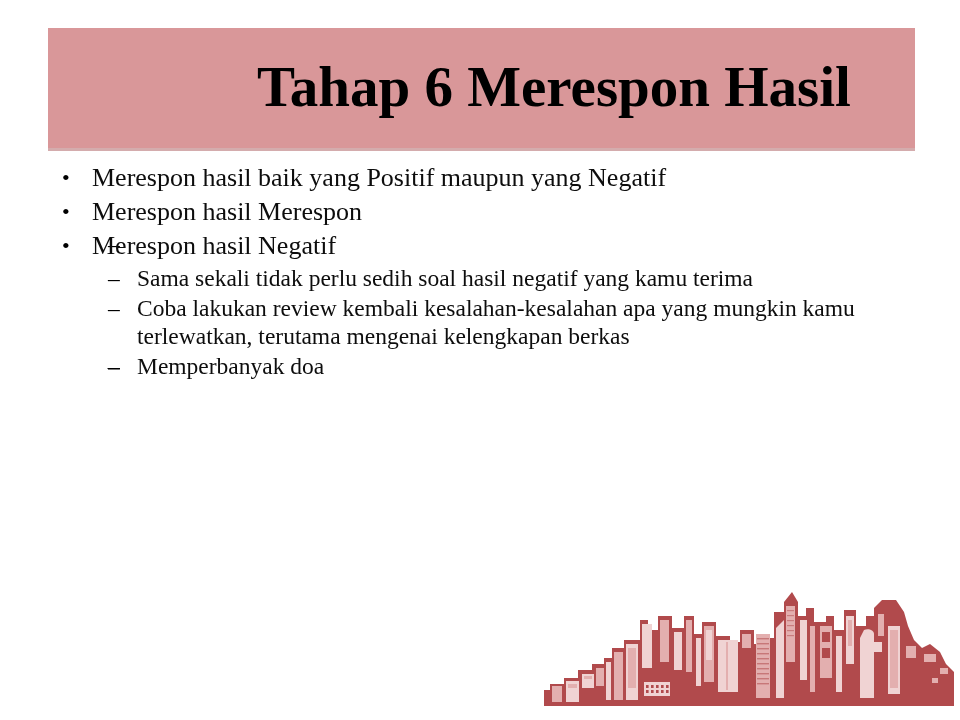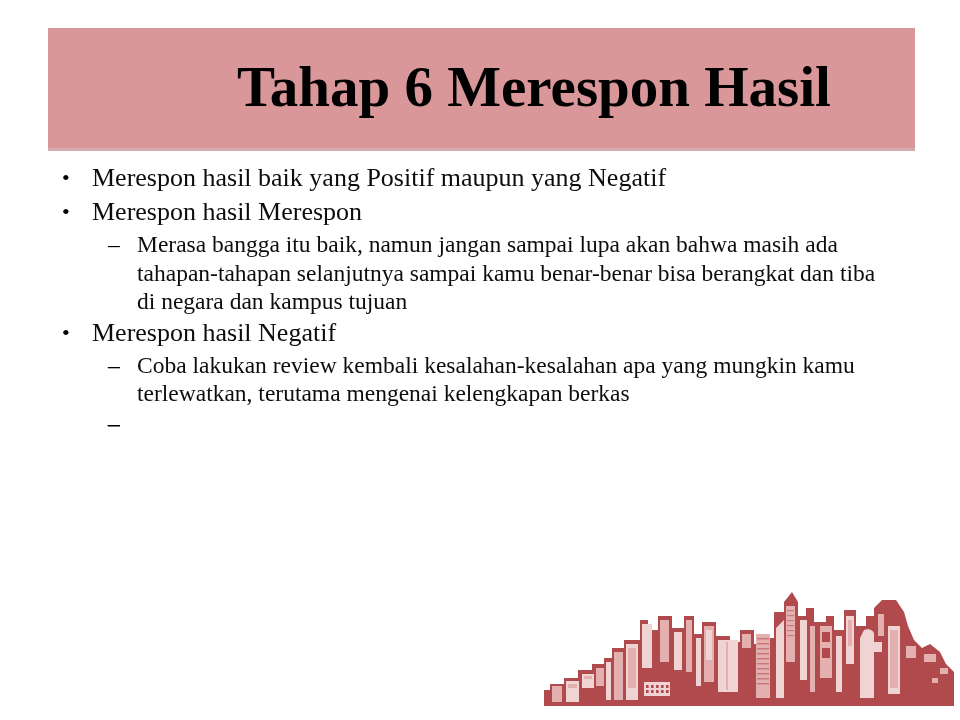--- a/index.html
+++ b/index.html
@@ -31,21 +31,21 @@
     position: absolute;
     left: 0;
     right: 0;
     bottom: -3px;
     height: 3px;
     background: #c59091;
     opacity: 0.75;
   }
   #title-text {
     position: absolute;
-    left: 116px;
+    left: 136px;
     top: 29px;
     width: 740px;
     text-align: center;
     font-size: 57px;
     font-weight: bold;
     line-height: 1.05;
     color: #000000;
     letter-spacing: 0px;
     white-space: nowrap;
     font-family: Liberation Serif, serif;
@@ -139,47 +139,48 @@
         <span class="txt">Merespon hasil baik yang Positif  maupun yang Negatif</span>
       </li>
 
       <li class="b1">
         <span class="marker">•</span>
         <span class="txt">Merespon hasil Merespon</span>
       </li>
       <ul class="lvl sub-list">
         <li class="b2">
           <span class="marker">–</span>
-          <span class="txt">Merasa bangga itu baik, namun jangan sampai lupa akan bahwa masih ada tahapan-tahapan selanjutnya sampai kamu benar-benar bisa berangkat dan tiba di negara dan kampus tujuan</span>
         </li>
       </ul>
 
       <li class="b1">
         <span class="marker">•</span>
         <span class="txt">Merespon hasil Negatif</span>
       </li>
       <ul class="lvl sub-list">
         <li class="b2">
           <span class="marker">–</span>
+          <span class="txt">Sama sekali tidak perlu sedih soal hasil negatif  yang kamu terima</span>
         </li>
         <li class="b2">
           <span class="marker">–</span>
           <span class="txt">Coba lakukan review kembali kesalahan-kesalahan apa yang mungkin kamu terlewatkan, terutama mengenai kelengkapan berkas</span>
         </li>
         <li class="b2">
           <span class="marker">–</span>
         </li>
         <li class="b2">
           <span class="marker">–</span>
         </li>
         <li class="b2">
           <span class="marker">–</span>
         </li>
         <li class="b2">
           <span class="marker">–</span>
+          <span class="txt">Memperbanyak doa</span>
         </li>
       </ul>
 
     </ul>
   </div>
 
   <div id="skyline">
     <svg viewBox="0 0 410 125" preserveAspectRatio="none" aria-hidden="true">
       <g>
         <path fill="#b14a4c" d="

